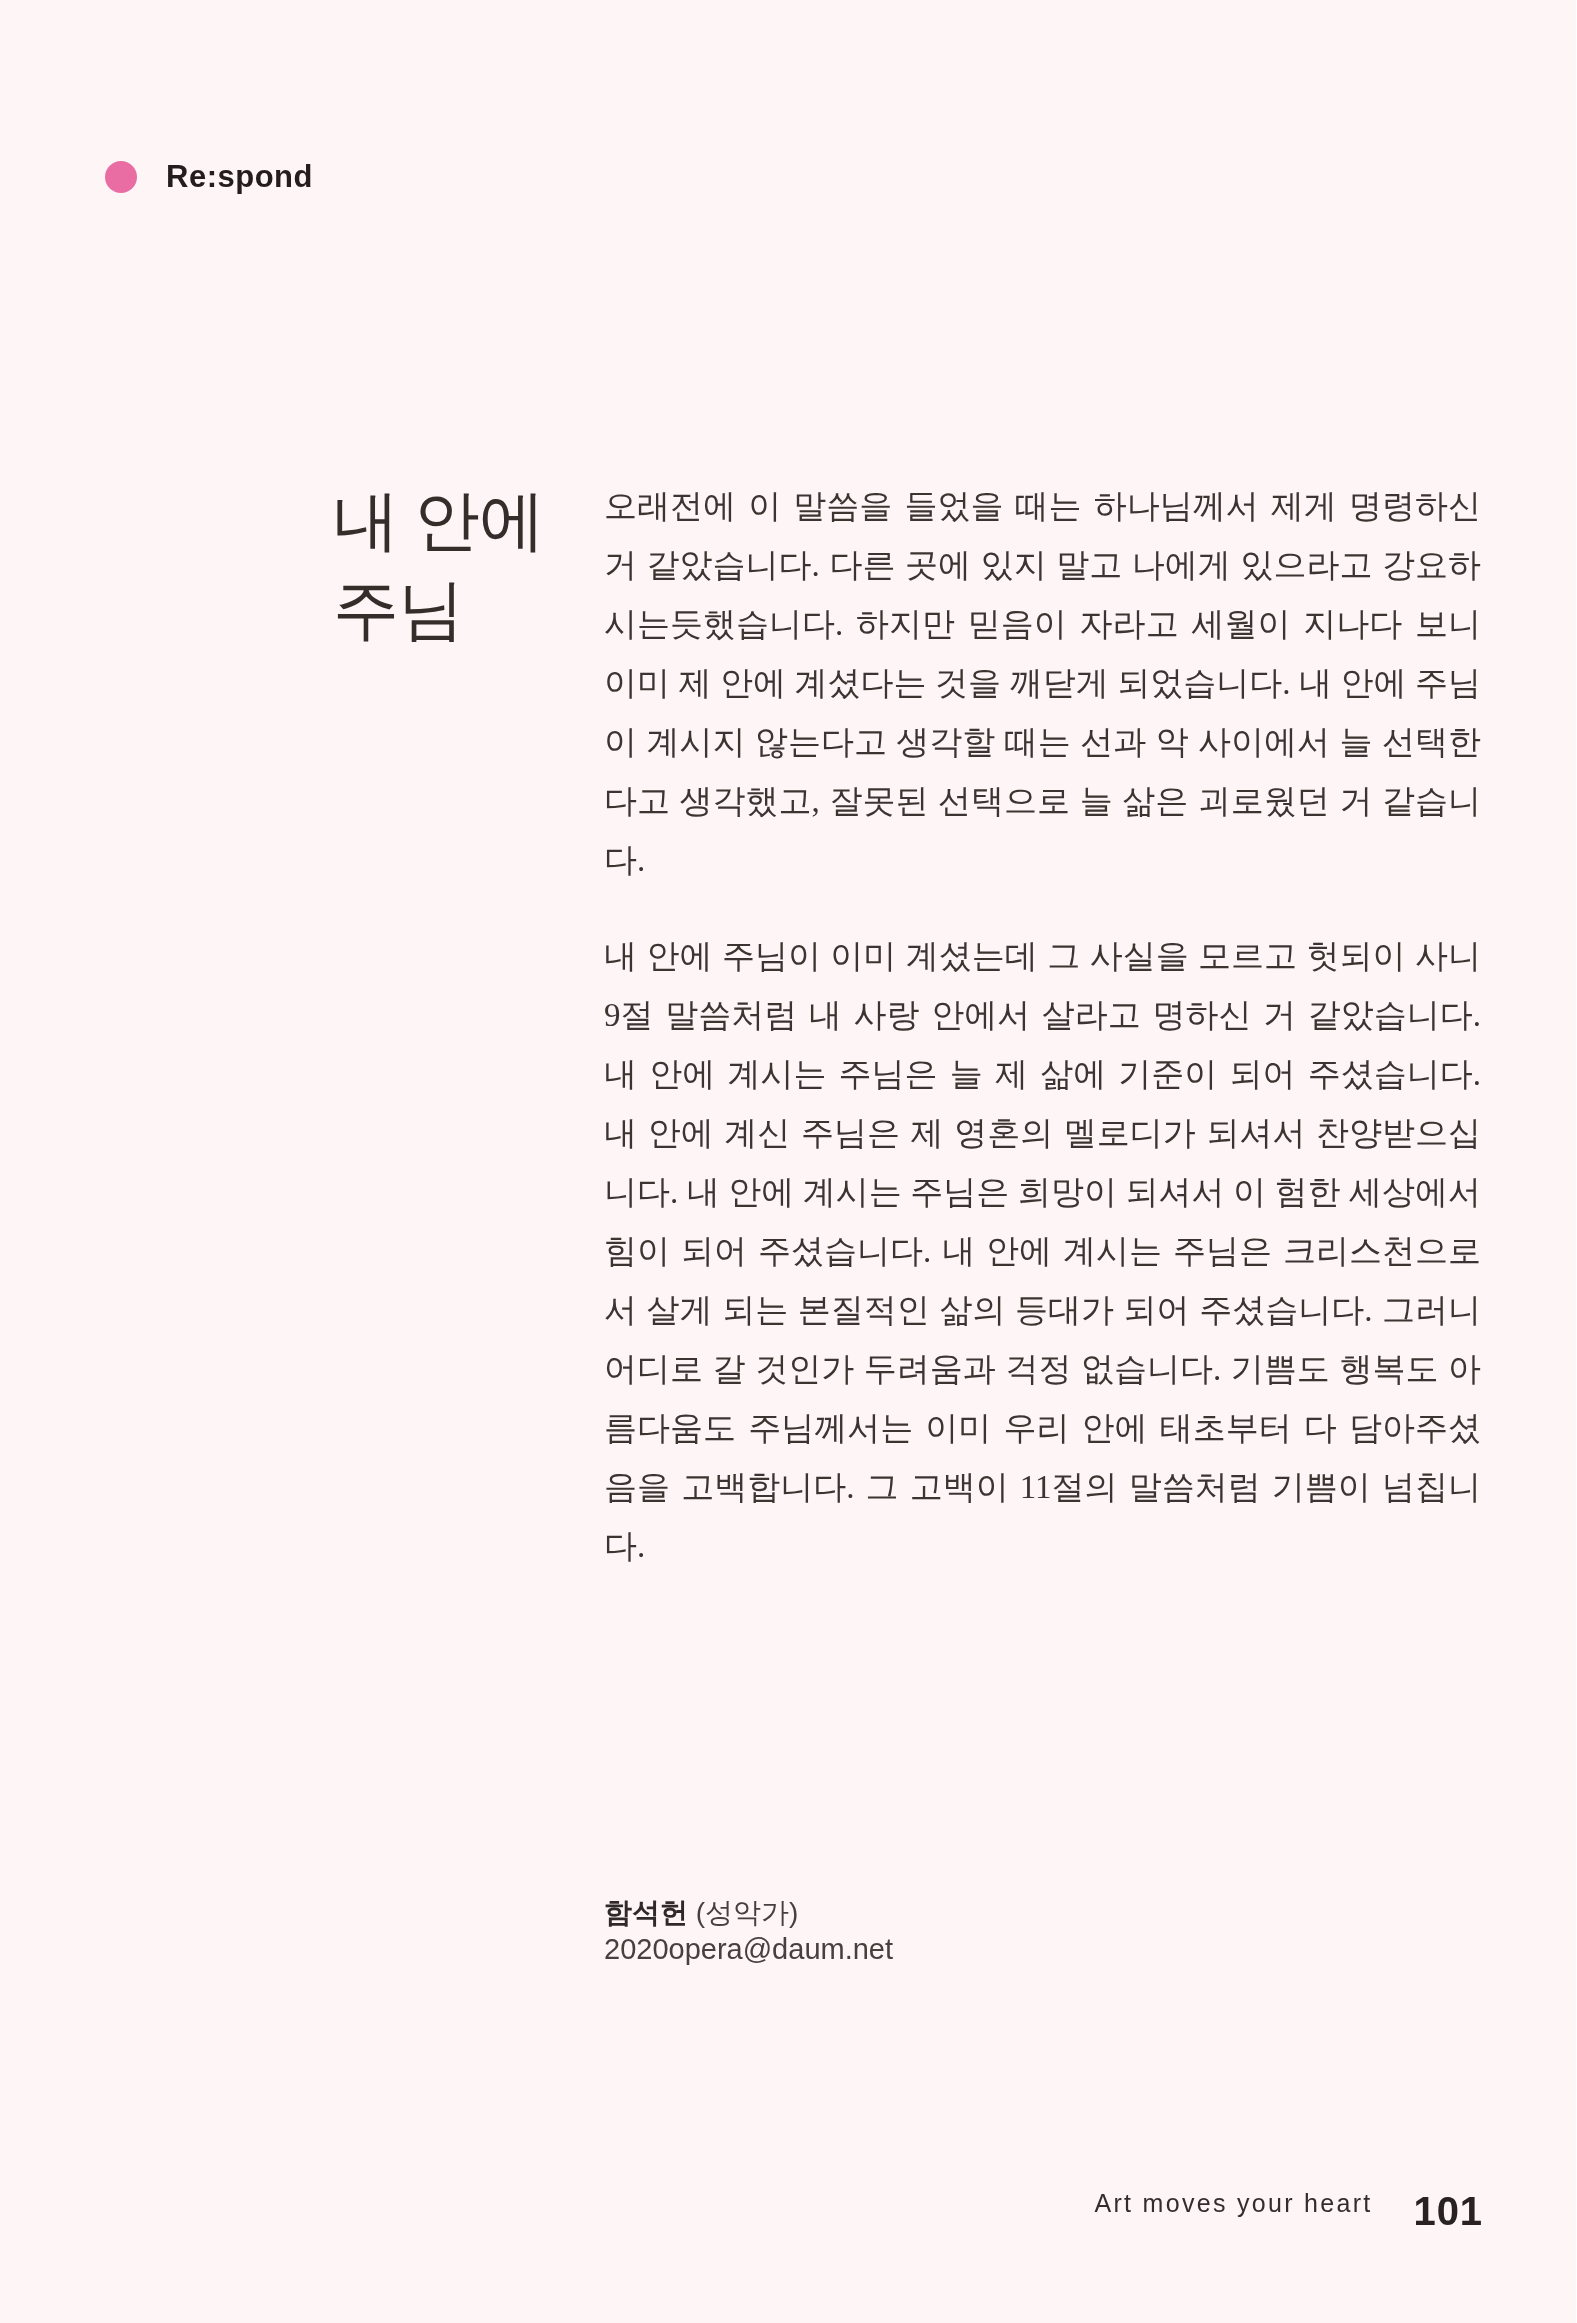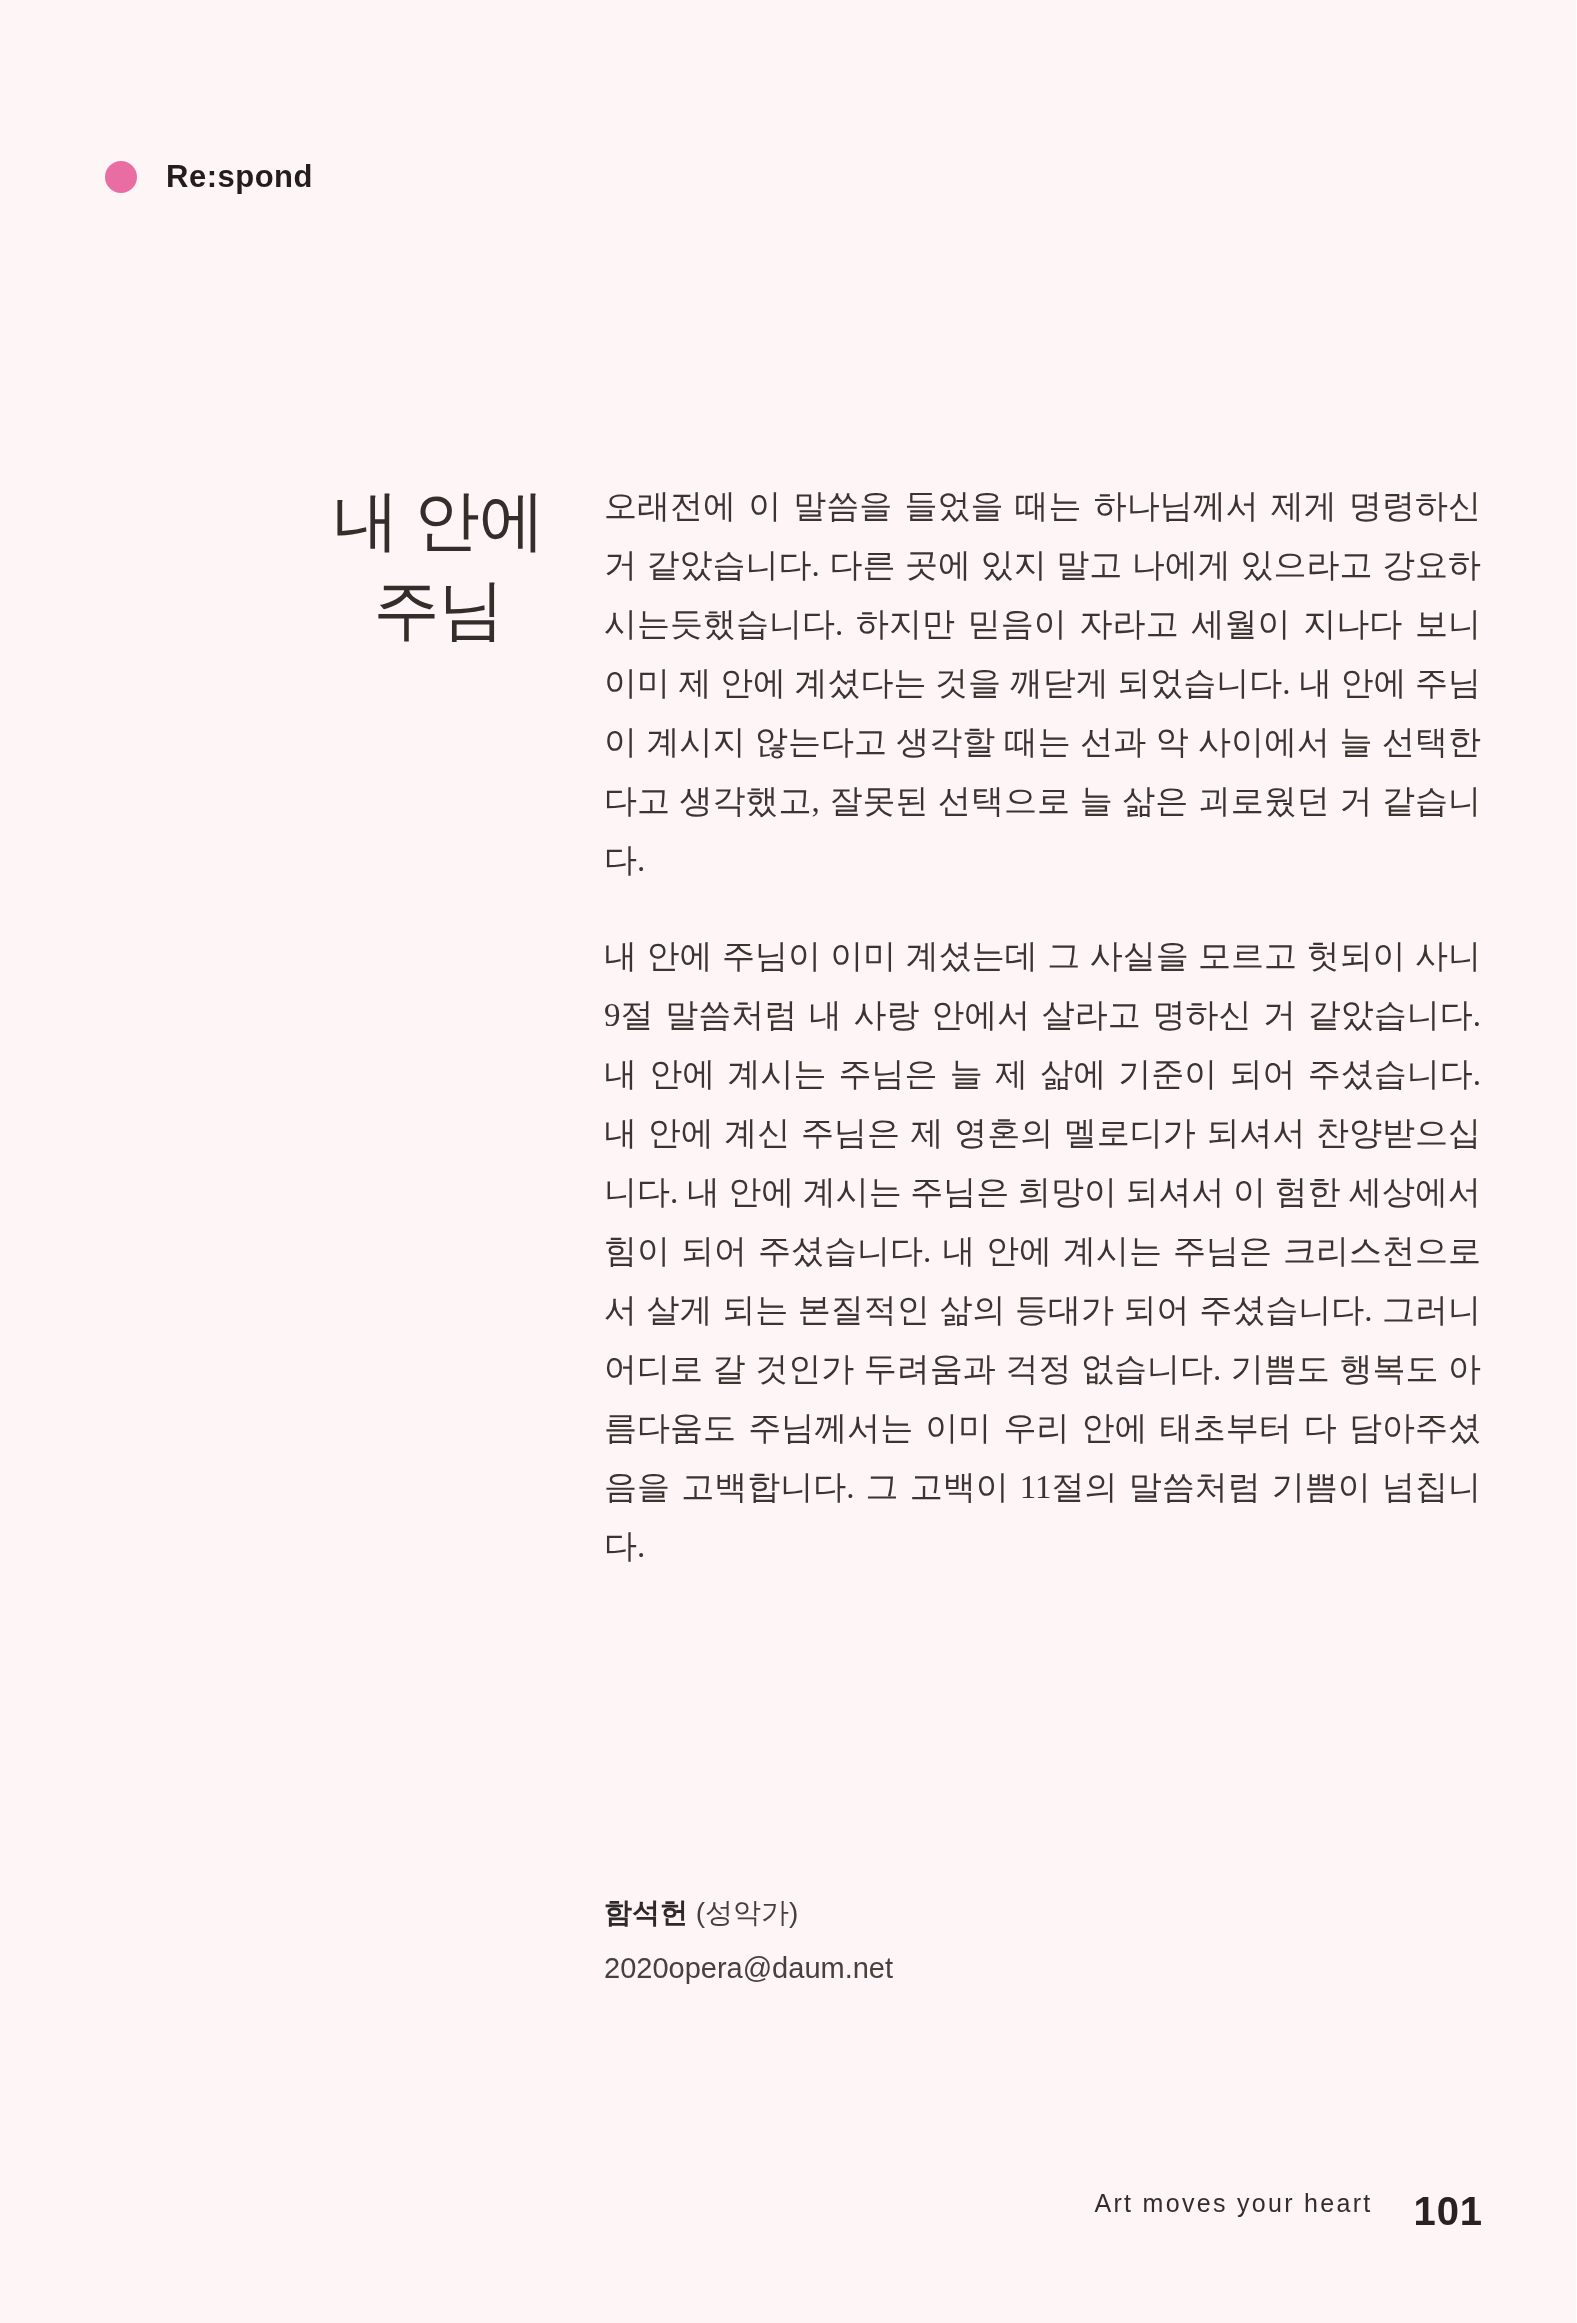--- a/index.html
+++ b/index.html
@@ -35,21 +35,21 @@
     letter-spacing: 0.5px;
     color: #231e1d;
   }
 
   
   .title {
     position: absolute;
     top: 476px;
     right: 1032px;
     margin: 0;
-    text-align: center;
+    text-align: left;
     font-weight: 400;
     font-size: 66px;
     line-height: 89px;
     letter-spacing: -0.9px;
     color: #342d2a;
     white-space: nowrap;
   }
   .title-line { display: block; }
 
   
@@ -76,21 +76,21 @@
     font-family: "Liberation Sans", "DejaVu Sans", sans-serif;
   }
   .author-line {
     font-size: 28px;
     color: #2f2a28;
     margin-top: 8px;
   }
   .author-name { font-weight: 700; }
   .author-role { font-weight: 400; color: #47413e; }
   .author-email {
-    margin-top: 20px;
+    margin-top: 1px;
     font-size: 29px;
     font-weight: 400;
     color: #47413e;
   }
 
   
   .footer {
     position: absolute;
     right: 93px;
     top: 2189px;

